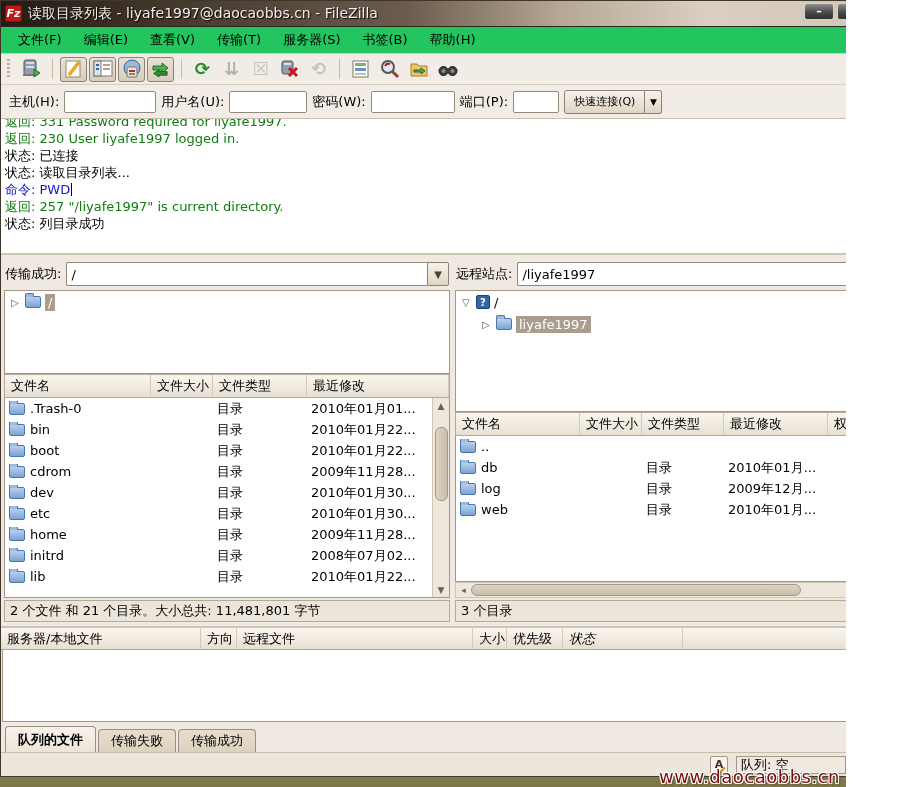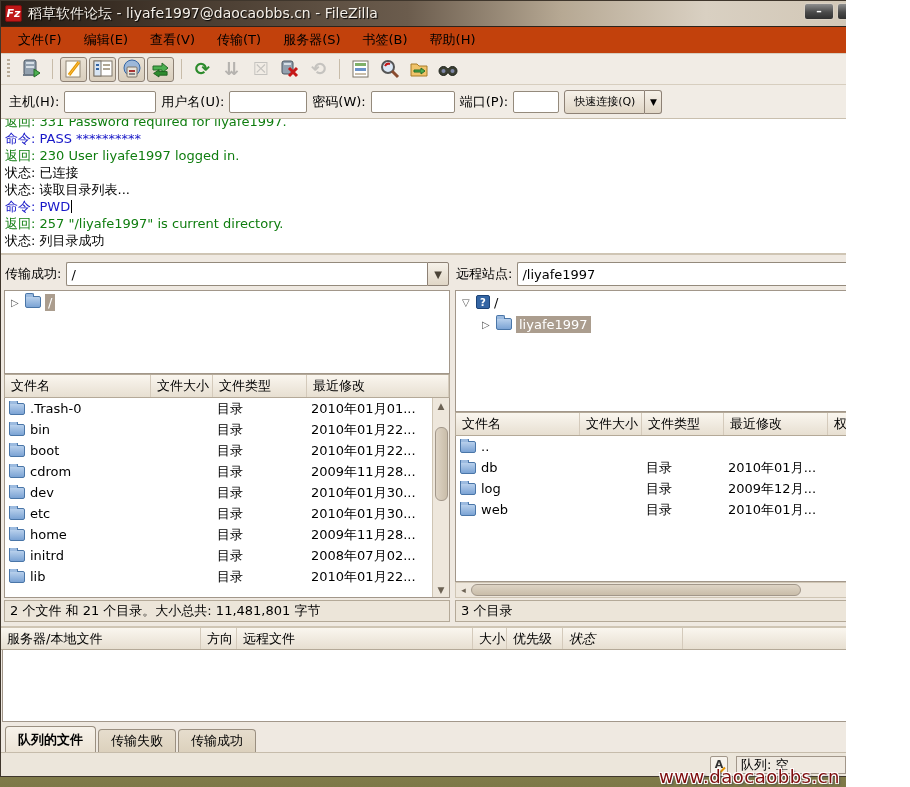--- a/index.html
+++ b/index.html
@@ -17,21 +17,21 @@
     border-bottom:1px solid #2c241c; }
   .fz-icon { width:17px; height:17px; background:#bf1818; border:1px solid #7d0f0f; border-radius:2px;
     color:#fff; font-weight:bold; font-size:11px; font-style:italic; display:flex; align-items:center; justify-content:center; margin-right:6px; }
   .title-text { color:#f4efe8; font-size:14px; text-shadow:1px 1px 1px #000; white-space:nowrap; }
   .win-controls { margin-left:auto; display:flex; gap:3px; align-self:flex-start; padding-top:2px; }
   .win-btn { width:30px; height:17px; border:1px solid #d8d0c4; border-radius:3px;
     background:linear-gradient(180deg,#8f8f8f,#4a4a4a 55%,#303030); color:#fff; font-size:11px; font-weight:bold;
     display:flex; align-items:center; justify-content:center; line-height:1; cursor:default; }
 
   
-  .menubar { height:27px; flex:0 0 27px; display:flex; align-items:center; background:#c2410c;
+  .menubar { height:27px; flex:0 0 27px; display:flex; align-items:center; background:#22c55e;
     border-bottom:1px solid #d7cebf; padding-left:6px; }
   .menu-item { padding:4px 11px; white-space:nowrap; }
 
   
   .toolbar { height:31px; flex:0 0 31px; display:flex; align-items:center; background:#f1ece5;
     border-bottom:1px solid #d7cebf; padding-left:2px; gap:2px; }
   .tb-grip { width:7px; height:20px; margin:0 3px;
     background:repeating-linear-gradient(180deg,#b9ac99 0 2px, transparent 2px 4px);
     background-size:3px 100%; background-repeat:repeat-y; background-position:1px 0; }
   .tb-sep { width:1px; height:20px; background:#c8bca9; margin:0 5px; }
@@ -142,21 +142,21 @@
   svg { display:block; }
 </style>
 </head>
 <body>
 
 <div id="desktop">
   <div id="window">
 
     <div class="titlebar">
       <div class="fz-icon">Fz</div>
-      <div class="title-text">稻草软件论坛 - liyafe1997@daocaobbs.cn - FileZilla</div>
+      <div class="title-text">读取目录列表 - liyafe1997@daocaobbs.cn - FileZilla</div>
       <div class="win-controls">
         <div class="win-btn">–</div>
         <div class="win-btn">▫</div>
         <div class="win-btn">X</div>
       </div>
     </div>
 
     <div class="menubar">
       <div class="menu-item">文件(F)</div>
       <div class="menu-item">编辑(E)</div>
@@ -274,21 +274,20 @@
       <input class="qc qc-port" value="" style="">
       <div style="display:flex;">
         <div class="qc-btn">快速连接(Q)</div>
         <div class="qc-drop">▼</div>
       </div>
     </div>
 
     <div class="logwrap">
       <div class="log">
         <div class="logline lt-resp first">返回: 331 Password required for liyafe1997.</div>
-        <div class="logline lt-cmd">命令: PASS **********</div>
         <div class="logline lt-resp">返回: 230 User liyafe1997 logged in.</div>
         <div class="logline lt-stat">状态: 已连接</div>
         <div class="logline lt-stat">状态: 读取目录列表...</div>
         <div class="logline lt-cmd"><span>命令: PWD</span><span class="caret"></span></div>
         <div class="logline lt-resp">返回: 257 "/liyafe1997" is current directory.</div>
         <div class="logline lt-stat">状态: 列目录成功</div>
       </div>
       <div class="vscroll">
         <div class="scroll-btn">▲</div>
         <div style="height:58px"></div>

